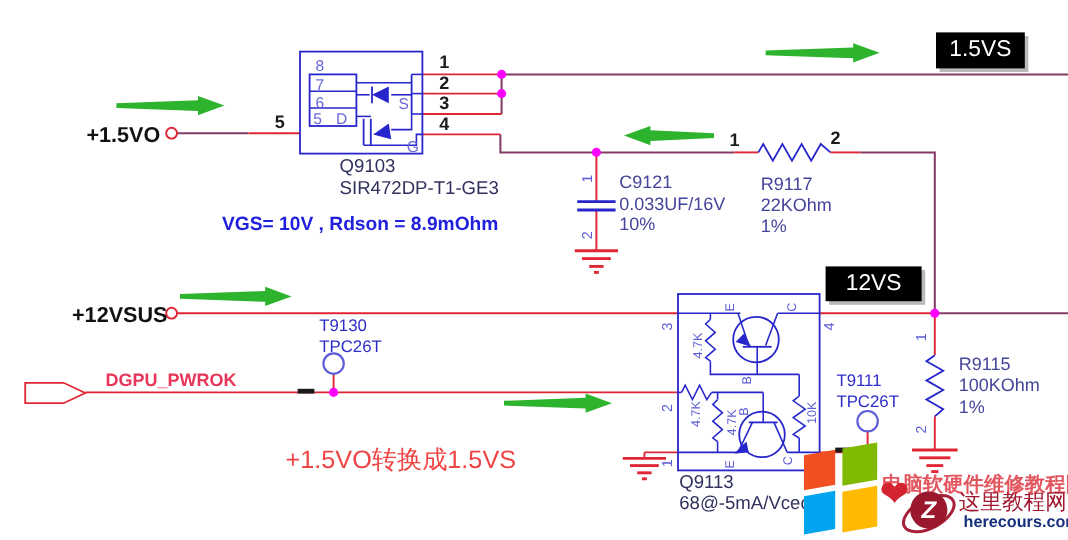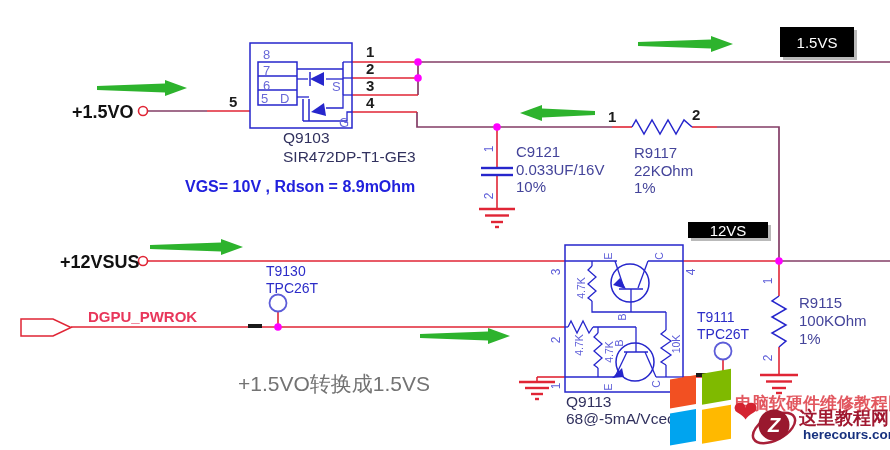--- a/index.html
+++ b/index.html
@@ -18,29 +18,29 @@
   .t-pinv{font-size:12px;fill:#5d5dd8;text-anchor:middle;}
   .t-ref{font-size:15px;fill:#44449a;}
   .t-refdark{font-size:15.5px;fill:#31315e;}
   .t-inner{font-size:13px;fill:#6868d8;}
   .t-inner2{font-size:10.5px;fill:#5d5dd8;text-anchor:middle;}
   .t-vgs{font-size:16px;font-weight:bold;fill:#2121dd;}
   .t-net{font-size:18px;font-weight:bold;fill:#111;}
   .t-sig{font-size:15px;font-weight:bold;fill:#e8365a;}
   .t-tp{font-size:14px;fill:#2c2cc8;}
   .netbox{position:absolute;background:#000;color:#fff;display:flex;align-items:center;
-          justify-content:center;font-size:15px;box-shadow:3px 3px 0 #b9b9b9;z-index:2;}
-  .annot{position:absolute;left:238px;top:370px;color:#737373;font-size:21px;line-height:27px;z-index:2;text-align:center;}
+          justify-content:center;font-size:19px;box-shadow:3px 3px 0 #b9b9b9;z-index:2;}
+  .annot{position:absolute;left:238px;top:370px;color:#ef4444;font-size:21px;line-height:27px;z-index:2;text-align:center;}
   .wm-faded{position:absolute;left:735px;top:392px;width:155px;overflow:hidden;white-space:nowrap;
             font-size:17px;font-weight:bold;color:rgba(220,50,60,0.82);z-index:3;}
   .win-logo{position:absolute;left:670px;top:366px;width:62px;height:80px;transform:skewY(-10deg);z-index:3;}
   .win-logo div{position:absolute;}
   .heart{position:absolute;left:733px;top:394px;font-size:30px;color:#d42330;z-index:3;}
   .wm-logo{position:absolute;left:750px;top:404px;z-index:4;}
-  .wm-site{position:absolute;left:799px;top:406px;font-size:18px;font-weight:bold;color:#a01830;z-index:4;white-space:nowrap;}
+  .wm-site{position:absolute;left:799px;top:406px;font-size:18px;font-weight:normal;color:#a01830;z-index:4;white-space:nowrap;}
   .wm-url{position:absolute;left:803px;top:427px;font-size:13.5px;font-weight:bold;color:#16307e;z-index:4;}
 </style>
 </head>
 <body>
 
 <div id="stage">
 
 <svg width="890" height="450" viewBox="0 0 890 450" style="position:absolute;left:0;top:0;z-index:1;">
 
   <g>
@@ -242,21 +242,21 @@
     <polygon points="21,319 53,319 71,327.5 53,336 21,336" fill="#fff" stroke="#e02535" stroke-width="1.5"></polygon>
     <text class="t-net" x="72" y="118">+1.5VO</text>
     <text class="t-net" x="60" y="268">+12VSUS</text>
     <text class="t-sig" x="88" y="322">DGPU_PWROK</text>
   </g>
 </svg>
 
 <div class="netbox" style="left:780px;top:27px;width:74px;height:30px;">
   <span>1.5VS</span>
 </div>
-<div class="netbox" style="left:688px;top:222px;width:80px;height:16px;">
+<div class="netbox" style="left:688px;top:222px;width:80px;height:29px;">
   <span>12VS</span>
 </div>
 
 <div class="annot">
   <div>+1.5VO转换成1.5VS</div>
 </div>
 
 <div class="wm-faded">电脑软硬件维修教程网</div>
 
 <div class="win-logo">

